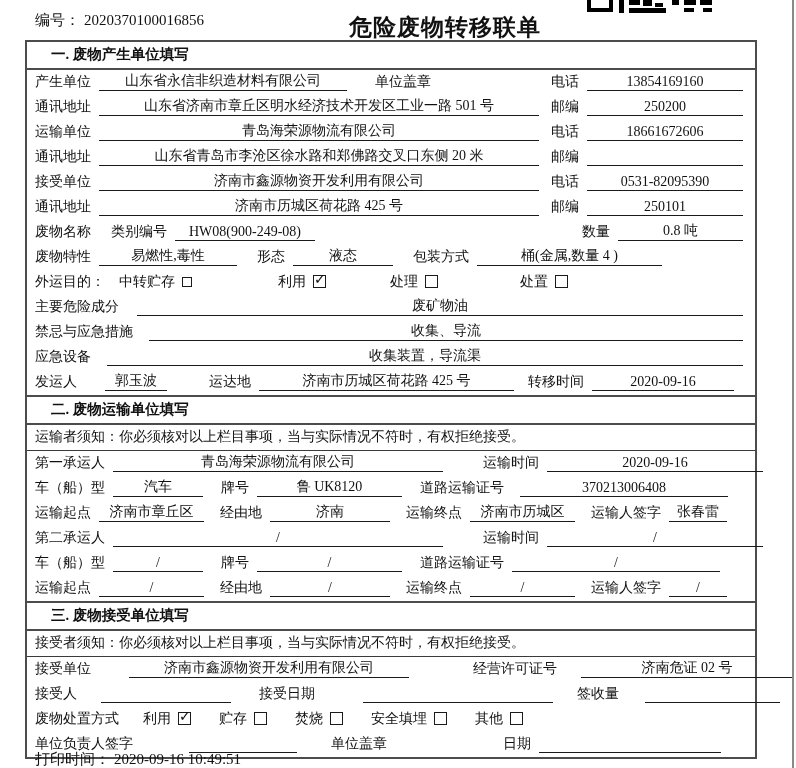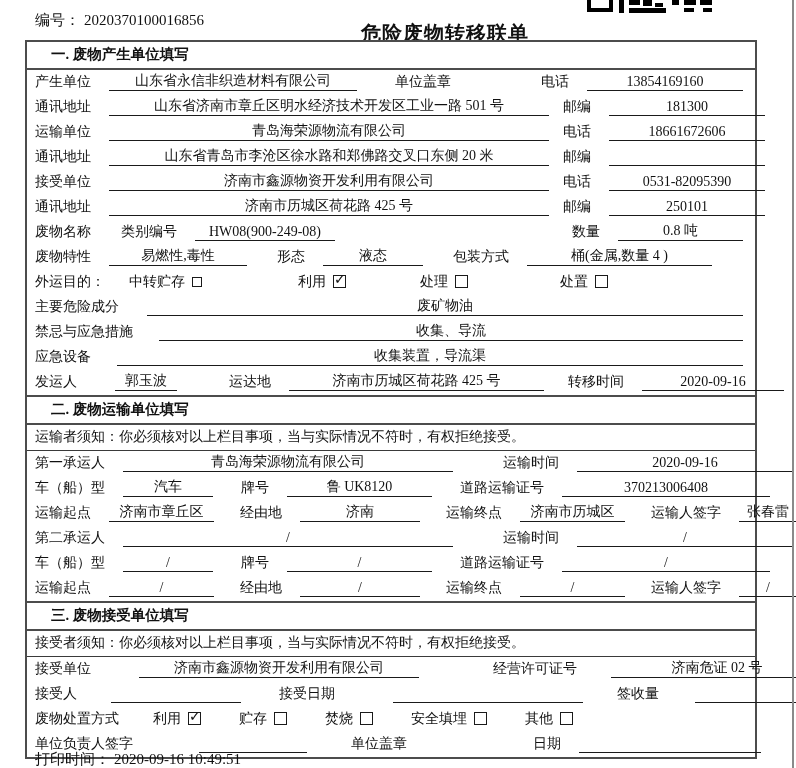--- a/index.html
+++ b/index.html
@@ -2,38 +2,38 @@
 <html><head>
 <meta charset="utf-8">
 <style>
   html,body{margin:0;padding:0;}
   body{
     width:796px;height:768px;background:#ffffff;position:relative;overflow:hidden;
     font-family:"Liberation Serif","DejaVu Serif",serif;color:#111111;
   }
   #serial{position:absolute;left:35px;top:11px;font-size:15px;white-space:nowrap;}
   #serial .num{margin-left:4px;}
-  #title{position:absolute;left:445px;top:20px;transform:translateX(-50%);
-    font-size:20px;font-weight:bold;letter-spacing:1px;white-space:nowrap;}
+  #title{position:absolute;left:445px;top:12px;transform:translateX(-50%);
+    font-size:23px;font-weight:bold;letter-spacing:1px;white-space:nowrap;}
   #qr{position:absolute;left:587px;top:0;width:128px;height:14px;}
   #qr div{position:absolute;background:#000;}
   #page-edge{position:absolute;left:792px;top:0;width:2px;height:768px;background:#8a8a8a;}
   #form{
     position:absolute;left:25px;top:40px;width:732px;
     border:2px solid #4c4c4c;background:#fff;box-sizing:border-box;
   }
   .sec-header{
     font-weight:bold;font-size:14.5px;padding:3px 8px 4px 24px;
     border-bottom:2px solid #4c4c4c;box-sizing:border-box;
   }
   .bt{border-top:2px solid #4c4c4c;}
   .note{font-size:14px;padding:3px 8px 4px 8px;border-bottom:1.5px solid #3a3a3a;box-sizing:border-box;}
   .row{
     display:flex;align-items:flex-end;height:25px;box-sizing:border-box;
-    padding:0 8px 4px 8px;font-size:14px;gap:10px;
+    padding:0 8px 4px 8px;font-size:14px;
   }
   .lbl,.txt{white-space:nowrap;margin-right:8px;flex-shrink:0;}
   .field{
     border-bottom:1.5px solid #1a1a1a;padding:0 5px;white-space:nowrap;
     box-sizing:border-box;margin-right:4px;min-height:17px;text-align:center;
   }
   .ctr{text-align:center;}
   .cbwrap{display:flex;align-items:center;flex-shrink:0;}
   .cblbl{margin-right:7px;white-space:nowrap;}
   .cbbox{width:13px;height:13px;border:1.5px solid #1a1a1a;position:relative;
@@ -75,21 +75,21 @@
       <span class="lbl">产生单位</span>
       <span class="field" style="min-width: 248px;">山东省永信非织造材料有限公司</span>
       <span class="txt" style="margin-left: 24px;">单位盖章</span>
       <span class="lbl" style="margin-left: auto;">电话</span>
       <span class="field" style="min-width: 156px;">13854169160</span>
     </div>
     <div class="row">
       <span class="lbl">通讯地址</span>
       <span class="field" style="min-width: 440px;">山东省济南市章丘区明水经济技术开发区工业一路 501 号</span>
       <span class="lbl" style="margin-left: auto;">邮编</span>
-      <span class="field" style="min-width: 156px;">181300</span>
+      <span class="field" style="min-width: 156px;">250200</span>
     </div>
     <div class="row">
       <span class="lbl">运输单位</span>
       <span class="field" style="min-width: 440px;">青岛海荣源物流有限公司</span>
       <span class="lbl" style="margin-left: auto;">电话</span>
       <span class="field" style="min-width: 156px;">18661672606</span>
     </div>
     <div class="row">
       <span class="lbl">通讯地址</span>
       <span class="field" style="min-width: 440px;">山东省青岛市李沧区徐水路和郑佛路交叉口东侧 20 米</span>
@@ -171,21 +171,21 @@
       <span class="field" style="min-width: 330px;">青岛海荣源物流有限公司</span>
       <span class="lbl" style="margin-left: 36px;">运输时间</span>
       <span class="field" style="min-width: 216px;">2020-09-16</span>
     </div>
     <div class="row">
       <span class="lbl">车（船）型</span>
       <span class="field" style="min-width: 90px;">汽车</span>
       <span class="lbl" style="margin-left: 14px;">牌号</span>
       <span class="field" style="min-width: 145px;">鲁 UK8120</span>
       <span class="lbl" style="margin-left: 14px;">道路运输证号</span>
-      <span class="field" style="min-width: 208px;">370213006408</span>
+      <span class="field" style="min-width: 208px; margin-left: 8px;">370213006408</span>
     </div>
     <div class="row">
       <span class="lbl">运输起点</span>
       <span class="field" style="min-width: 105px;">济南市章丘区</span>
       <span class="lbl" style="margin-left: 12px;">经由地</span>
       <span class="field" style="min-width: 120px;">济南</span>
       <span class="lbl" style="margin-left: 12px;">运输终点</span>
       <span class="field" style="min-width: 105px;">济南市历城区</span>
       <span class="lbl" style="margin-left: 12px;">运输人签字</span>
       <span class="field" style="min-width: 58px;">张春雷</span>

